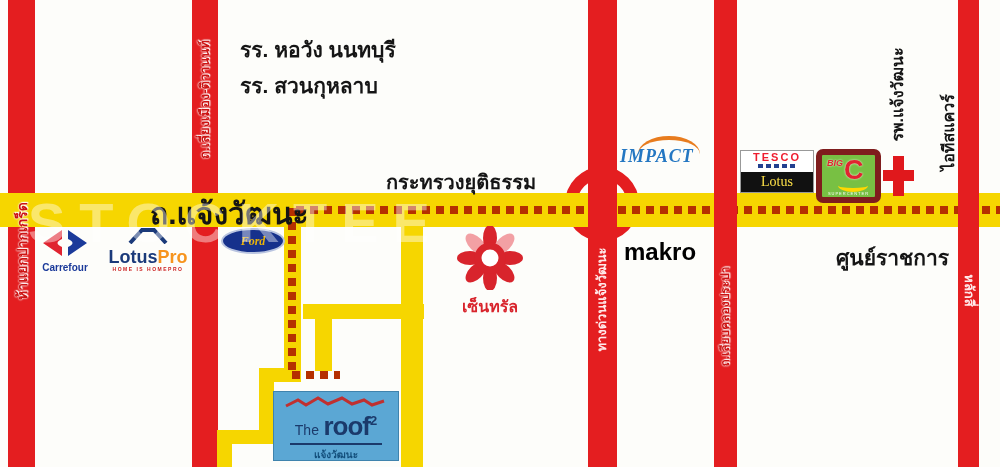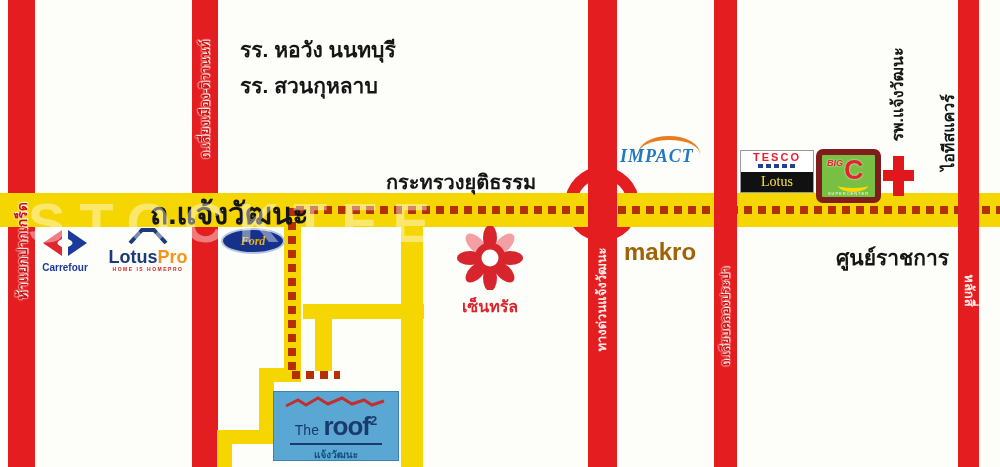--- a/index.html
+++ b/index.html
@@ -54,21 +54,21 @@
   .bigc{width:53px;height:42px;background:#78c043;border-radius:7px;border:6px solid #7f1d1d;}
   .bigc .big{position:absolute;left:5px;top:3px;font-size:9px;font-weight:800;font-style:italic;
         color:#e02430;text-shadow:0 0 2px #fff;}
   .bigc .c{position:absolute;left:22px;top:0px;font-size:27px;font-weight:800;color:#e02430;
         text-shadow:0 0 2px #fff;}
   .bigc .swoosh{position:absolute;left:16px;top:24px;width:30px;height:9px;
         border-bottom:4px solid #ffd800;border-radius:50%;}
   .bigc .sub{position:absolute;left:0;bottom:1px;width:100%;text-align:center;
         font-size:4px;color:#fff;letter-spacing:1px;}
   .central-word{font-size:16px;font-weight:bold;color:#d8242c;text-align:center;}
-  .makro{font-size:24px;font-weight:800;color:#a16207;letter-spacing:0px;}
+  .makro{font-size:24px;font-weight:800;color:#000000;letter-spacing:0px;}
   .cross-v{position:absolute;left:10px;top:0;width:11px;height:40px;background:#e0181c;}
   .cross-h{position:absolute;left:0;top:14px;width:31px;height:11px;background:#e0181c;}
   .roof-box{width:126px;height:70px;background:#5ba7d4;border:1px solid #3f83ad;
         box-sizing:border-box;text-align:center;}
   .roof-line{display:block;margin:4px auto 0;}
   .roof-words{line-height:26px;white-space:nowrap;color:#1b3a6b;}
   .roof-the{font-size:14px;font-weight:normal;}
   .roof-roof{font-size:26px;font-weight:800;letter-spacing:-1px;}
   .roof-sup{font-size:13px;font-weight:800;vertical-align:10px;}
   .roof-underline{width:92px;height:2px;background:#1b3a6b;margin:0 auto;}

